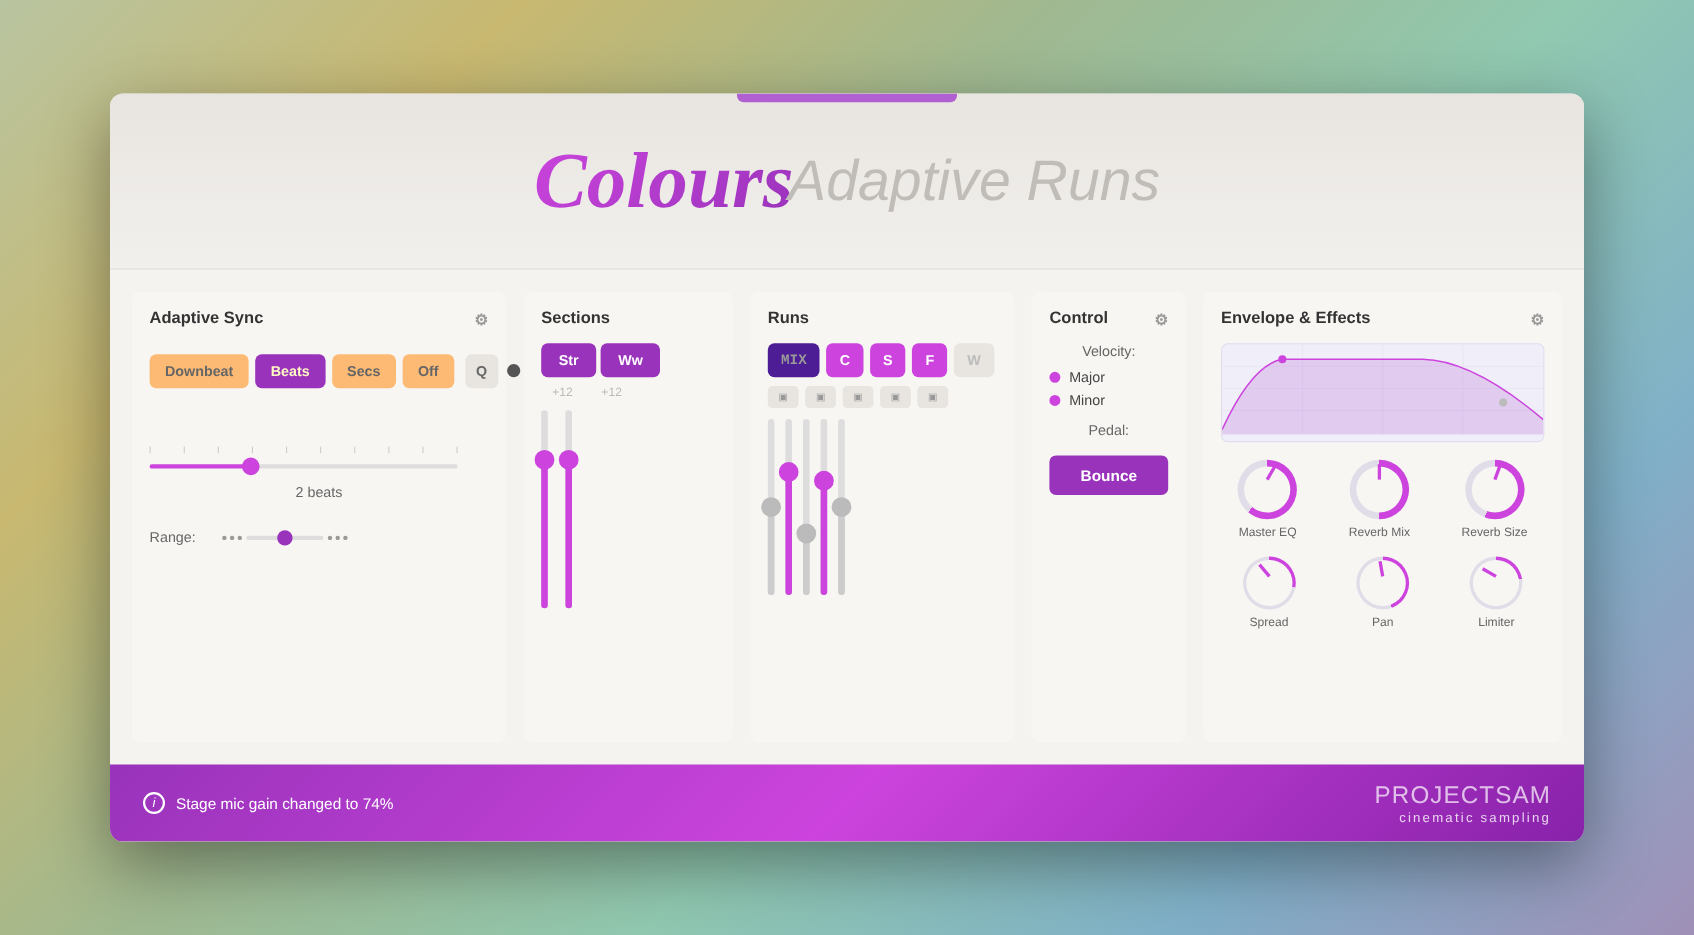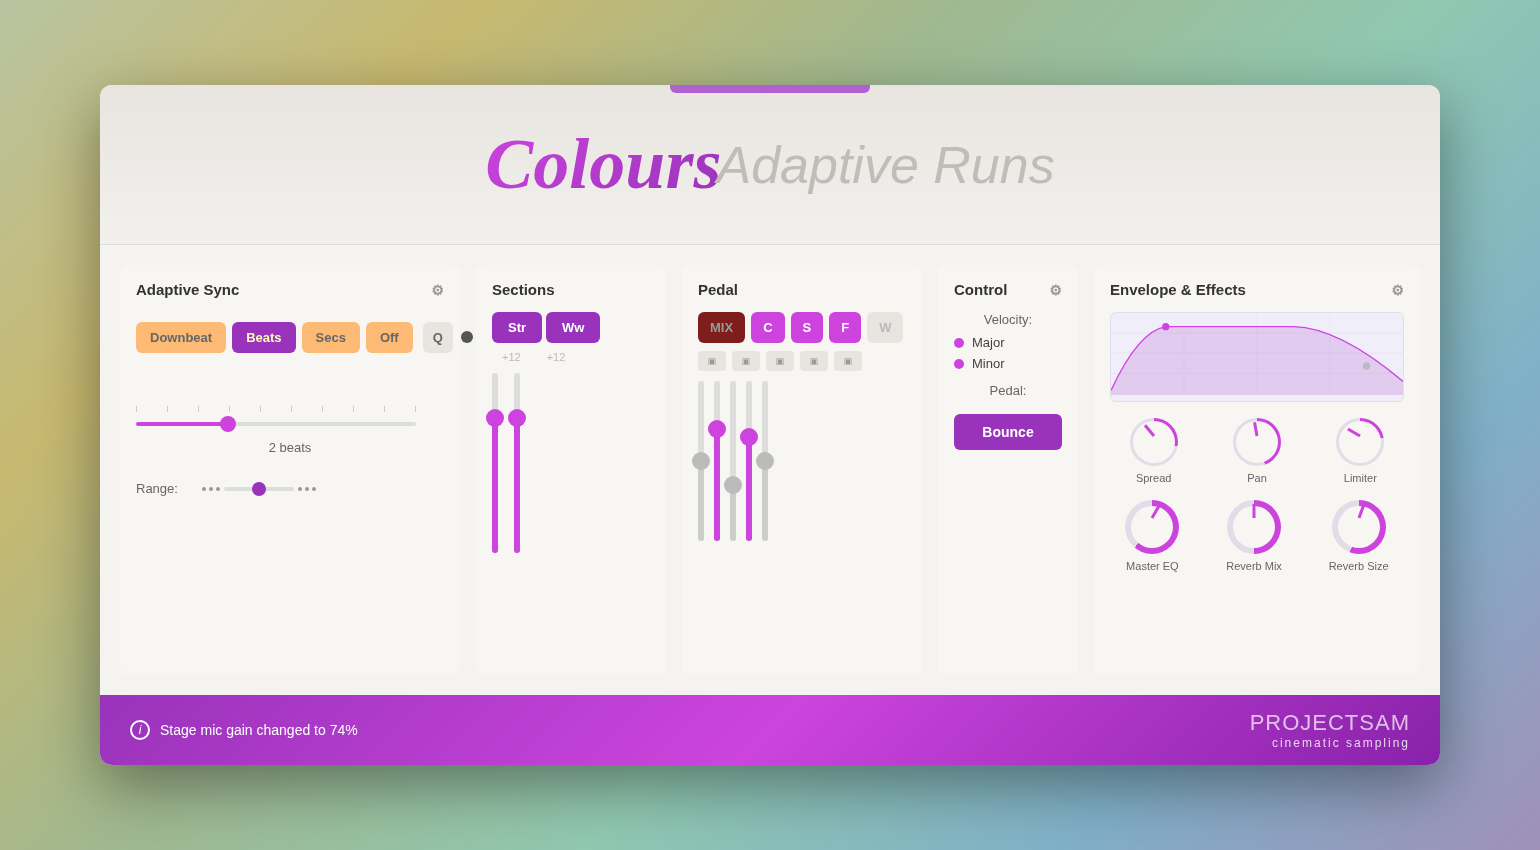--- a/index.html
+++ b/index.html
@@ -324,21 +324,21 @@
 
     .mic-btn {
       padding: 8px 12px;
       border-radius: 6px;
       border: none;
       cursor: pointer;
       font-size: 13px;
       font-weight: 600;
     }
 
-    .mic-btn.mix { background: #7f1d1d; color: #999; }
+    .mic-btn.mix { background: #4c1d95; color: #999; font-family: Liberation Mono, monospace; }
     .mic-btn.c { background: #cc44dd; color: white; }
     .mic-btn.s { background: #cc44dd; color: white; }
     .mic-btn.f { background: #cc44dd; color: white; }
     .mic-btn.w { background: #e8e5e0; color: #bbb; }
 
     .mic-icons-row {
       display: flex;
       gap: 6px;
       margin-bottom: 10px;
     }
@@ -650,21 +650,21 @@
           <div class="fader-track">
             <div class="fader-fill-purple" style="height:75%;"></div>
             <div class="fader-thumb" style="bottom:calc(75% - 9px);"></div>
           </div>
         </div>
       </div>
     </div>
 
     <div class="panel mics-panel">
       <div class="panel-title">
-        <span>Pedal</span>
+        <span>Runs</span>
       </div>
       <div class="mic-btns">
         <button class="mic-btn mix">MIX</button>
         <button class="mic-btn c">C</button>
         <button class="mic-btn s">S</button>
         <button class="mic-btn f">F</button>
         <button class="mic-btn w">W</button>
       </div>
       <div class="mic-icons-row">
         <div class="mic-icon-btn">▣</div>
@@ -757,57 +757,57 @@
 
           <path d="M 0 85 Q 30 20 60 15 L 200 15 Q 250 16 320 75" fill="none" stroke="#cc44dd" stroke-width="1.5"></path>
 
           <circle cx="60" cy="15" r="4" fill="#cc44dd"></circle>
           <circle cx="280" cy="58" r="4" fill="#bbb"></circle>
         </svg>
       </div>
 
       <div class="knob-row">
         <div class="knob-col">
+          <div class="knob" style="background: conic-gradient(#cc44dd 0deg, #cc44dd 220deg, #e0dde8 220deg, #e0dde8 360deg);">
+            <div class="knob-indicator" style="transform:translateX(-50%) rotate(30deg);"></div>
+          </div>
+          <span class="knob-label">Master EQ</span>
+        </div>
+        <div class="knob-col">
+          <div class="knob" style="background: conic-gradient(#cc44dd 0deg, #cc44dd 180deg, #e0dde8 180deg, #e0dde8 360deg);">
+            <div class="knob-indicator" style="transform:translateX(-50%) rotate(0deg);"></div>
+          </div>
+          <span class="knob-label">Reverb Mix</span>
+        </div>
+        <div class="knob-col">
+          <div class="knob" style="background: conic-gradient(#cc44dd 0deg, #cc44dd 200deg, #e0dde8 200deg, #e0dde8 360deg);">
+            <div class="knob-indicator" style="transform:translateX(-50%) rotate(20deg);"></div>
+          </div>
+          <span class="knob-label">Reverb Size</span>
+        </div>
+      </div>
+
+      <div class="knob-row">
+        <div class="knob-col">
           <div class="knob knob-small" style="background: conic-gradient(#cc44dd 0deg, #cc44dd 100deg, #e0dde8 100deg, #e0dde8 360deg);">
             <div class="knob-indicator" style="transform:translateX(-50%) rotate(-40deg);"></div>
           </div>
           <span class="knob-label">Spread</span>
         </div>
         <div class="knob-col">
           <div class="knob knob-small" style="background: conic-gradient(#cc44dd 0deg, #cc44dd 160deg, #e0dde8 160deg, #e0dde8 360deg);">
             <div class="knob-indicator" style="transform:translateX(-50%) rotate(-10deg);"></div>
           </div>
           <span class="knob-label">Pan</span>
         </div>
         <div class="knob-col">
           <div class="knob knob-small" style="background: conic-gradient(#cc44dd 0deg, #cc44dd 80deg, #e0dde8 80deg, #e0dde8 360deg);">
             <div class="knob-indicator" style="transform:translateX(-50%) rotate(-60deg);"></div>
           </div>
           <span class="knob-label">Limiter</span>
-        </div>
-      </div>
-
-      <div class="knob-row">
-        <div class="knob-col">
-          <div class="knob" style="background: conic-gradient(#cc44dd 0deg, #cc44dd 220deg, #e0dde8 220deg, #e0dde8 360deg);">
-            <div class="knob-indicator" style="transform:translateX(-50%) rotate(30deg);"></div>
-          </div>
-          <span class="knob-label">Master EQ</span>
-        </div>
-        <div class="knob-col">
-          <div class="knob" style="background: conic-gradient(#cc44dd 0deg, #cc44dd 180deg, #e0dde8 180deg, #e0dde8 360deg);">
-            <div class="knob-indicator" style="transform:translateX(-50%) rotate(0deg);"></div>
-          </div>
-          <span class="knob-label">Reverb Mix</span>
-        </div>
-        <div class="knob-col">
-          <div class="knob" style="background: conic-gradient(#cc44dd 0deg, #cc44dd 200deg, #e0dde8 200deg, #e0dde8 360deg);">
-            <div class="knob-indicator" style="transform:translateX(-50%) rotate(20deg);"></div>
-          </div>
-          <span class="knob-label">Reverb Size</span>
         </div>
       </div>
     </div>
 
   </div>
 
   <div class="status-bar">
     <div class="status-text">
       <div class="info-icon">i</div>
       <span>Stage mic gain changed to 74%</span>

